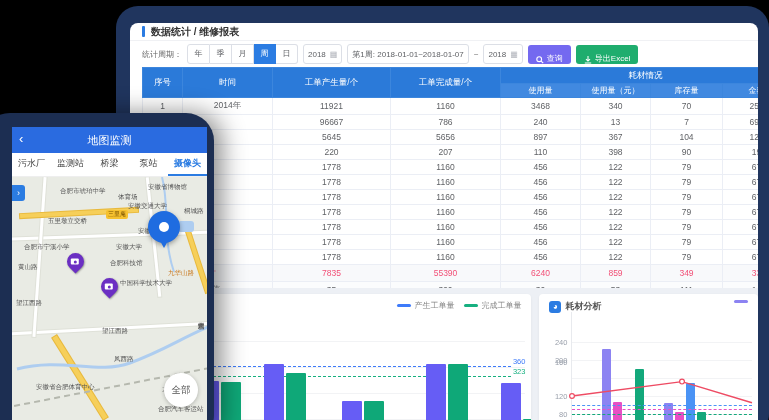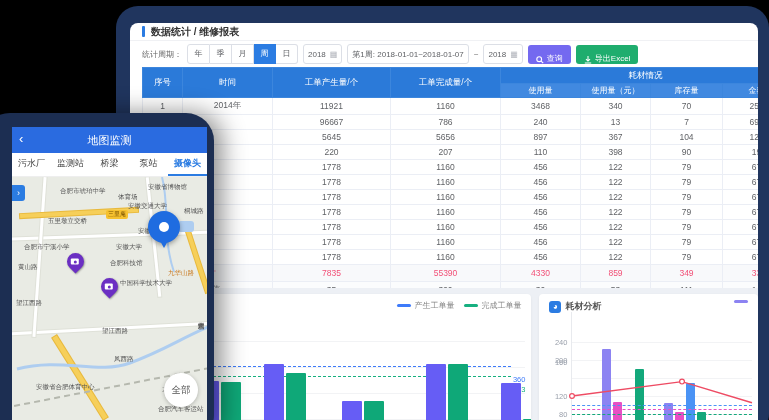--- a/index.html
+++ b/index.html
@@ -40,21 +40,21 @@
           gap:8px;padding:6px 0 0 12px;box-sizing:border-box;}
   .card{background:#fff;border-radius:4px;position:relative;overflow:hidden;box-shadow:0 1px 3px rgba(0,0,0,.06);}
   .card.left{width:392px;height:170px;}
   .card.right{width:220px;height:170px;}
   .legend{position:absolute;top:6px;right:10px;display:flex;gap:10px;font-size:8px;color:#888;align-items:center;}
   .lg-item{display:flex;align-items:center;gap:3px;}
   .dash{width:14px;height:3px;border-radius:2px;display:inline-block;}
   .plot{position:absolute;left:6px;right:6px;top:18px;bottom:-20px;}
   .grid{position:absolute;left:0;right:0;height:0;border-top:1px solid #f2f3f5;}
   .refline{position:absolute;left:0;right:14px;height:0;border-top:1px dashed;}
-  .reflabel{position:absolute;right:0;font-size:7.5px;margin-top:18px;}
+  .reflabel{position:absolute;right:0;font-size:7.5px;}
   .bar{position:absolute;width:20px;border-radius:1px;}
   .rbar{position:absolute;width:9px;border-radius:1px;}
   .cardtitle{position:absolute;left:10px;top:6px;display:flex;align-items:center;gap:4px;font-size:9px;color:#555;font-weight:bold;}
   .ticon{width:12px;height:12px;background:#2b7ce2;border-radius:3px;color:#fff;font-size:8px;line-height:12px;text-align:center;}
   .yticks{position:absolute;left:4px;top:18px;width:24px;bottom:0;font-size:7.5px;color:#9aa0ab;}
   .ytick{position:absolute;right:0;}
   .rplot{position:absolute;left:32px;top:18px;width:180px;bottom:-20px;border-left:1px solid #e8eaee;}
   
   .phone{position:absolute;left:-18px;top:113px;width:232px;height:330px;background:#1c2e52;border-radius:28px;
          z-index:5;box-shadow:8px 0 24px rgba(0,0,0,.45);}
@@ -268,21 +268,21 @@
             <td>1160</td>
             <td>456</td>
             <td>122</td>
             <td>79</td>
             <td>67</td>
           </tr>
           <tr class="total">
             <td colspan="2">合计</td>
             <td>7835</td>
             <td>55390</td>
-            <td>4330</td>
+            <td>6240</td>
             <td>859</td>
             <td>349</td>
             <td>33</td>
           </tr>
           <tr class="avg">
             <td colspan="2">平均值</td>
             <td>35</td>
             <td>390</td>
             <td>30</td>
             <td>53</td>

